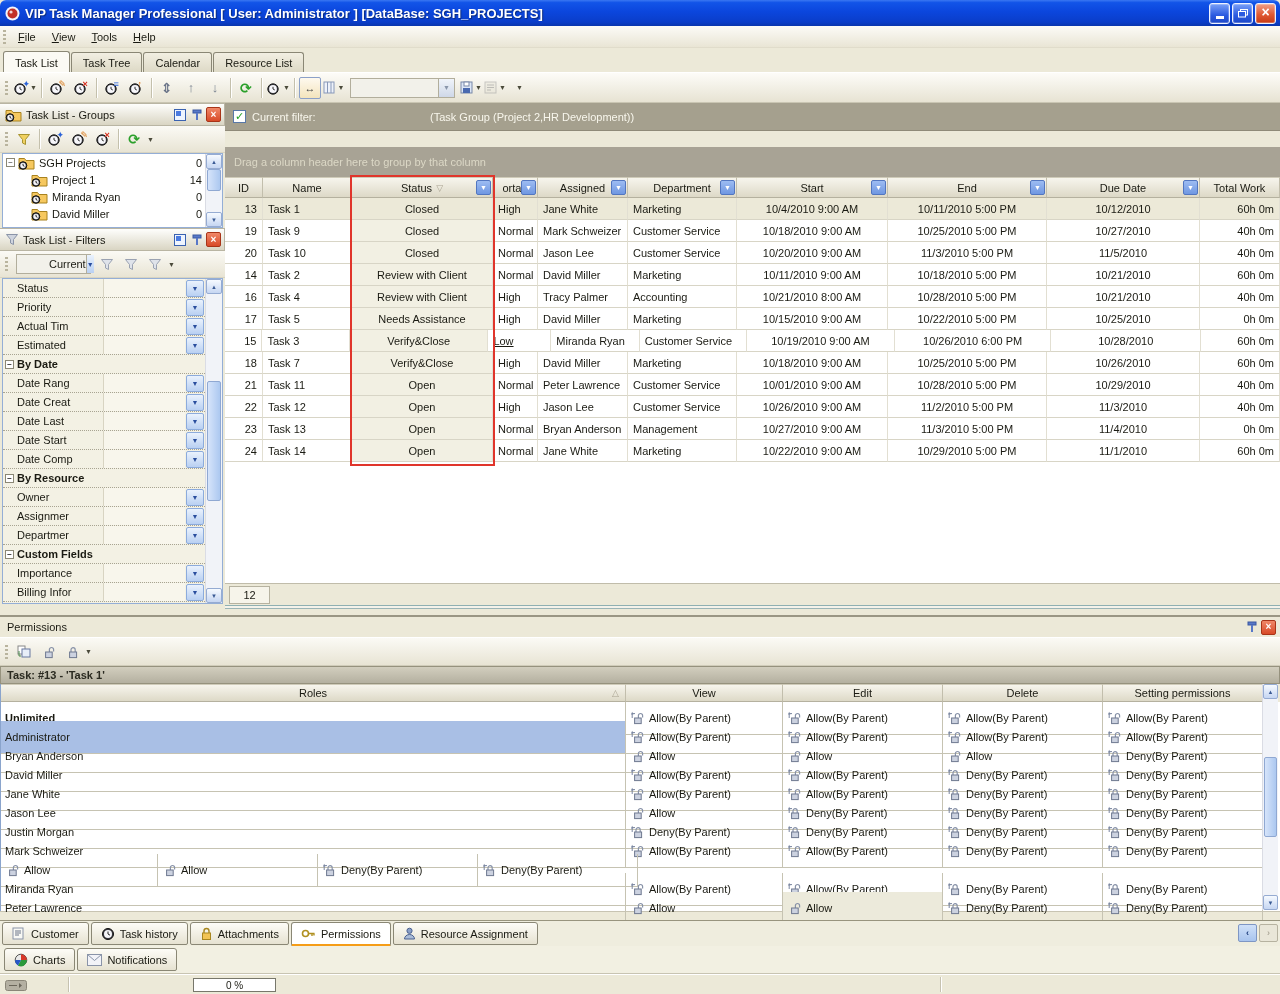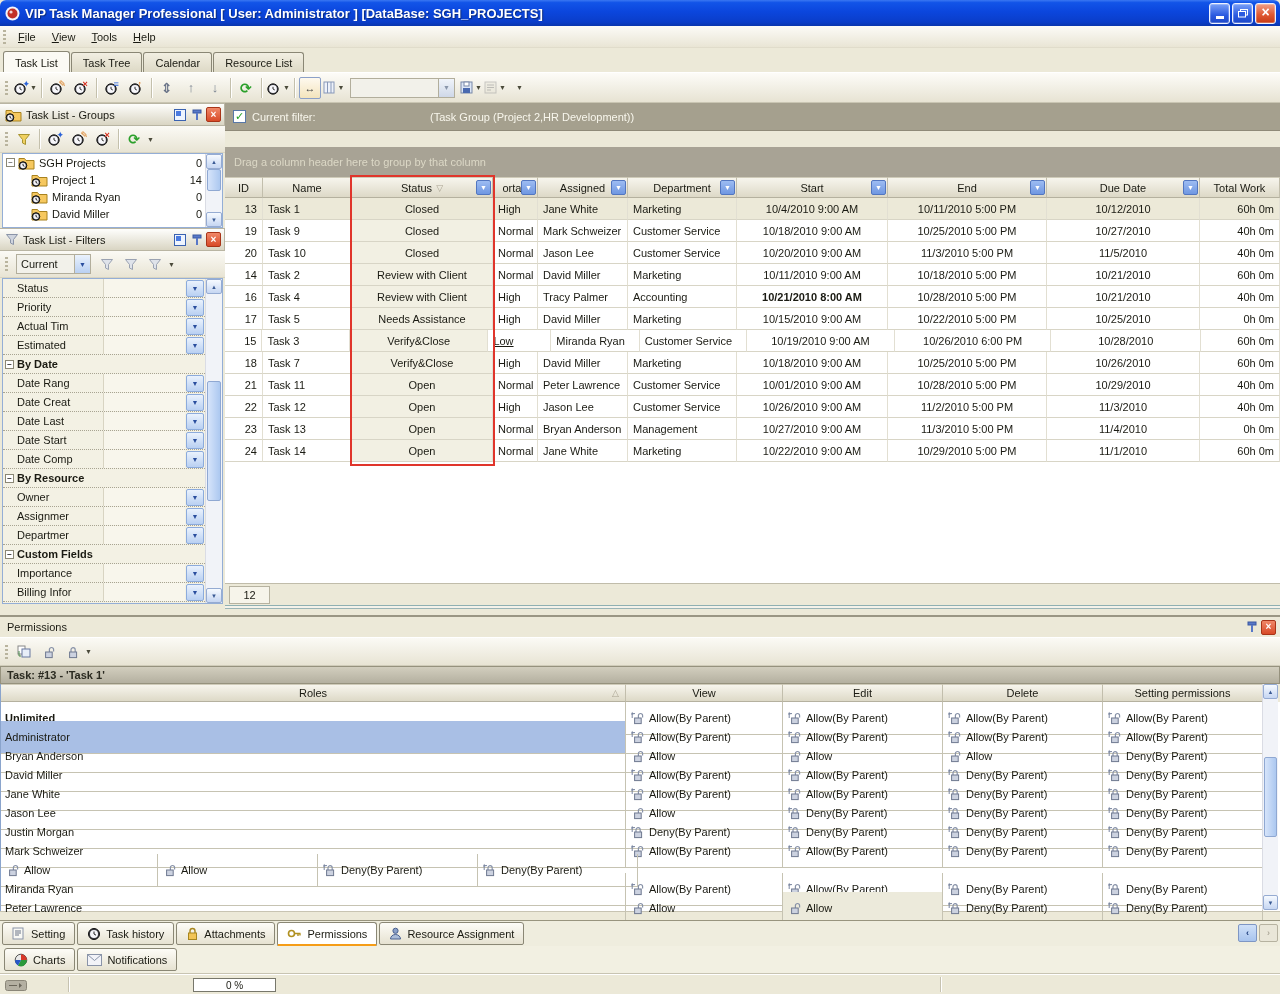--- a/index.html
+++ b/index.html
@@ -34,21 +34,21 @@
   background:linear-gradient(180deg,#f2efe2,#ddd9c6); position:relative; top:0; }
 .vtab.active { background:#fbfaf4; padding-top:5px; z-index:2; font-weight:normal; }
 
 
 .toolbar { position:absolute; top:72px; left:0; right:0; height:31px; background:linear-gradient(180deg,#fdfcf8,#e7e3d3);
   border-top:1px solid #fff; border-bottom:1px solid #c9c5b2; display:flex; align-items:center; padding:0 2px; }
 .tbtn { min-width:22px; height:22px; border-radius:2px; display:flex; align-items:center; justify-content:center; margin:0 1px; }
 .tbtn.boxed { border:1px solid #8ba0c8; background:linear-gradient(180deg,#fef9ef,#f3e4bd); }
 .dda { font-size:7px; color:#4a4a3a; margin-left:1px; }
 .sep { width:1px; height:20px; background:#c4c0ac; box-shadow:1px 0 0 #fff; margin:0 3px; }
-.tcombo { width:105px; height:20px; background:#f2f1ea; border:1px solid #b2ae9c; display:flex; align-items:center; margin:12px 4px; }
+.tcombo { width:105px; height:20px; background:#f2f1ea; border:1px solid #b2ae9c; display:flex; align-items:center; margin:12px 4px;padding-left:28px; }
 .tcombo .cdd { margin-left:auto; width:16px; height:18px; background:linear-gradient(180deg,#f0f4fa,#cfd8e8); border-left:1px solid #b2ae9c;
   color:#8a96aa; font-size:7px; display:flex; align-items:center; justify-content:center; }
 
 
 .content { position:absolute; top:103px; left:0; width:1280px; height:512px; }
 
 
 .leftcol { position:absolute; top:0; left:0; width:225px; height:512px; background:#ece9d8; }
 .panel-hdr { height:23px; background:linear-gradient(180deg,#fefefc,#d9d5c3); border:1px solid #b9b5a3; border-left:none;
   display:flex; align-items:center; padding:0 3px 0 5px; }
@@ -722,21 +722,21 @@
             <div class="gcell al-c" style="width: 153px;">10/21/2010</div>
             <div class="gcell al-r" style="width: 80px;">60h 0m</div>
           </div>
           <div class="grow">
             <div class="gcell al-r" style="width: 38px;">16</div>
             <div class="gcell al-l" style="width: 89px;">Task 4</div>
             <div class="gcell al-c sorted" style="width: 141px;">Review with Client</div>
             <div class="gcell al-l" style="width: 45px;">High</div>
             <div class="gcell al-l" style="width: 90px;">Tracy Palmer</div>
             <div class="gcell al-l" style="width: 109px;">Accounting</div>
-            <div class="gcell al-c" style="width: 151px; font-weight: bold;">10/21/2010 8:00 AM</div>
+            <div class="gcell al-c" style="width: 151px;">10/21/2010 8:00 AM</div>
             <div class="gcell al-c" style="width: 159px;">10/28/2010 5:00 PM</div>
             <div class="gcell al-c" style="width: 153px;">10/21/2010</div>
             <div class="gcell al-r" style="width: 80px;">40h 0m</div>
           </div>
           <div class="grow">
             <div class="gcell al-r" style="width: 38px;">17</div>
             <div class="gcell al-l" style="width: 89px;">Task 5</div>
             <div class="gcell al-c sorted" style="width: 141px;">Needs Assistance</div>
             <div class="gcell al-l" style="width: 45px;">High</div>
             <div class="gcell al-l" style="width: 90px;">David Miller</div>
@@ -1402,21 +1402,21 @@
   </div>
 
   <div class="btabs" id="bottom-tabs">
       <span class="btab">
         <span class="bicon">
           <svg width="14" height="13">
             <rect x="1" y="1" width="10" height="11" fill="#f8f8f4" stroke="#8a94a8"></rect>
             <path d="M3 4 h6 M3 6 h6 M3 8 h4" stroke="#6a7488"></path>
           </svg>
         </span>
-        <span>Setting</span>
+        <span>Customer</span>
       </span>
       <span class="btab">
         <span class="bicon">
           <svg width="14" height="14">
             <circle cx="7" cy="7" r="5.5" fill="#3a3a40" stroke="#111"></circle>
             <circle cx="7" cy="7" r="4" fill="#f4f4f8"></circle>
             <path d="M7 4.5 V7 L9 8.2" stroke="#222" fill="none"></path>
           </svg>
         </span>
         <span>Task history</span>

